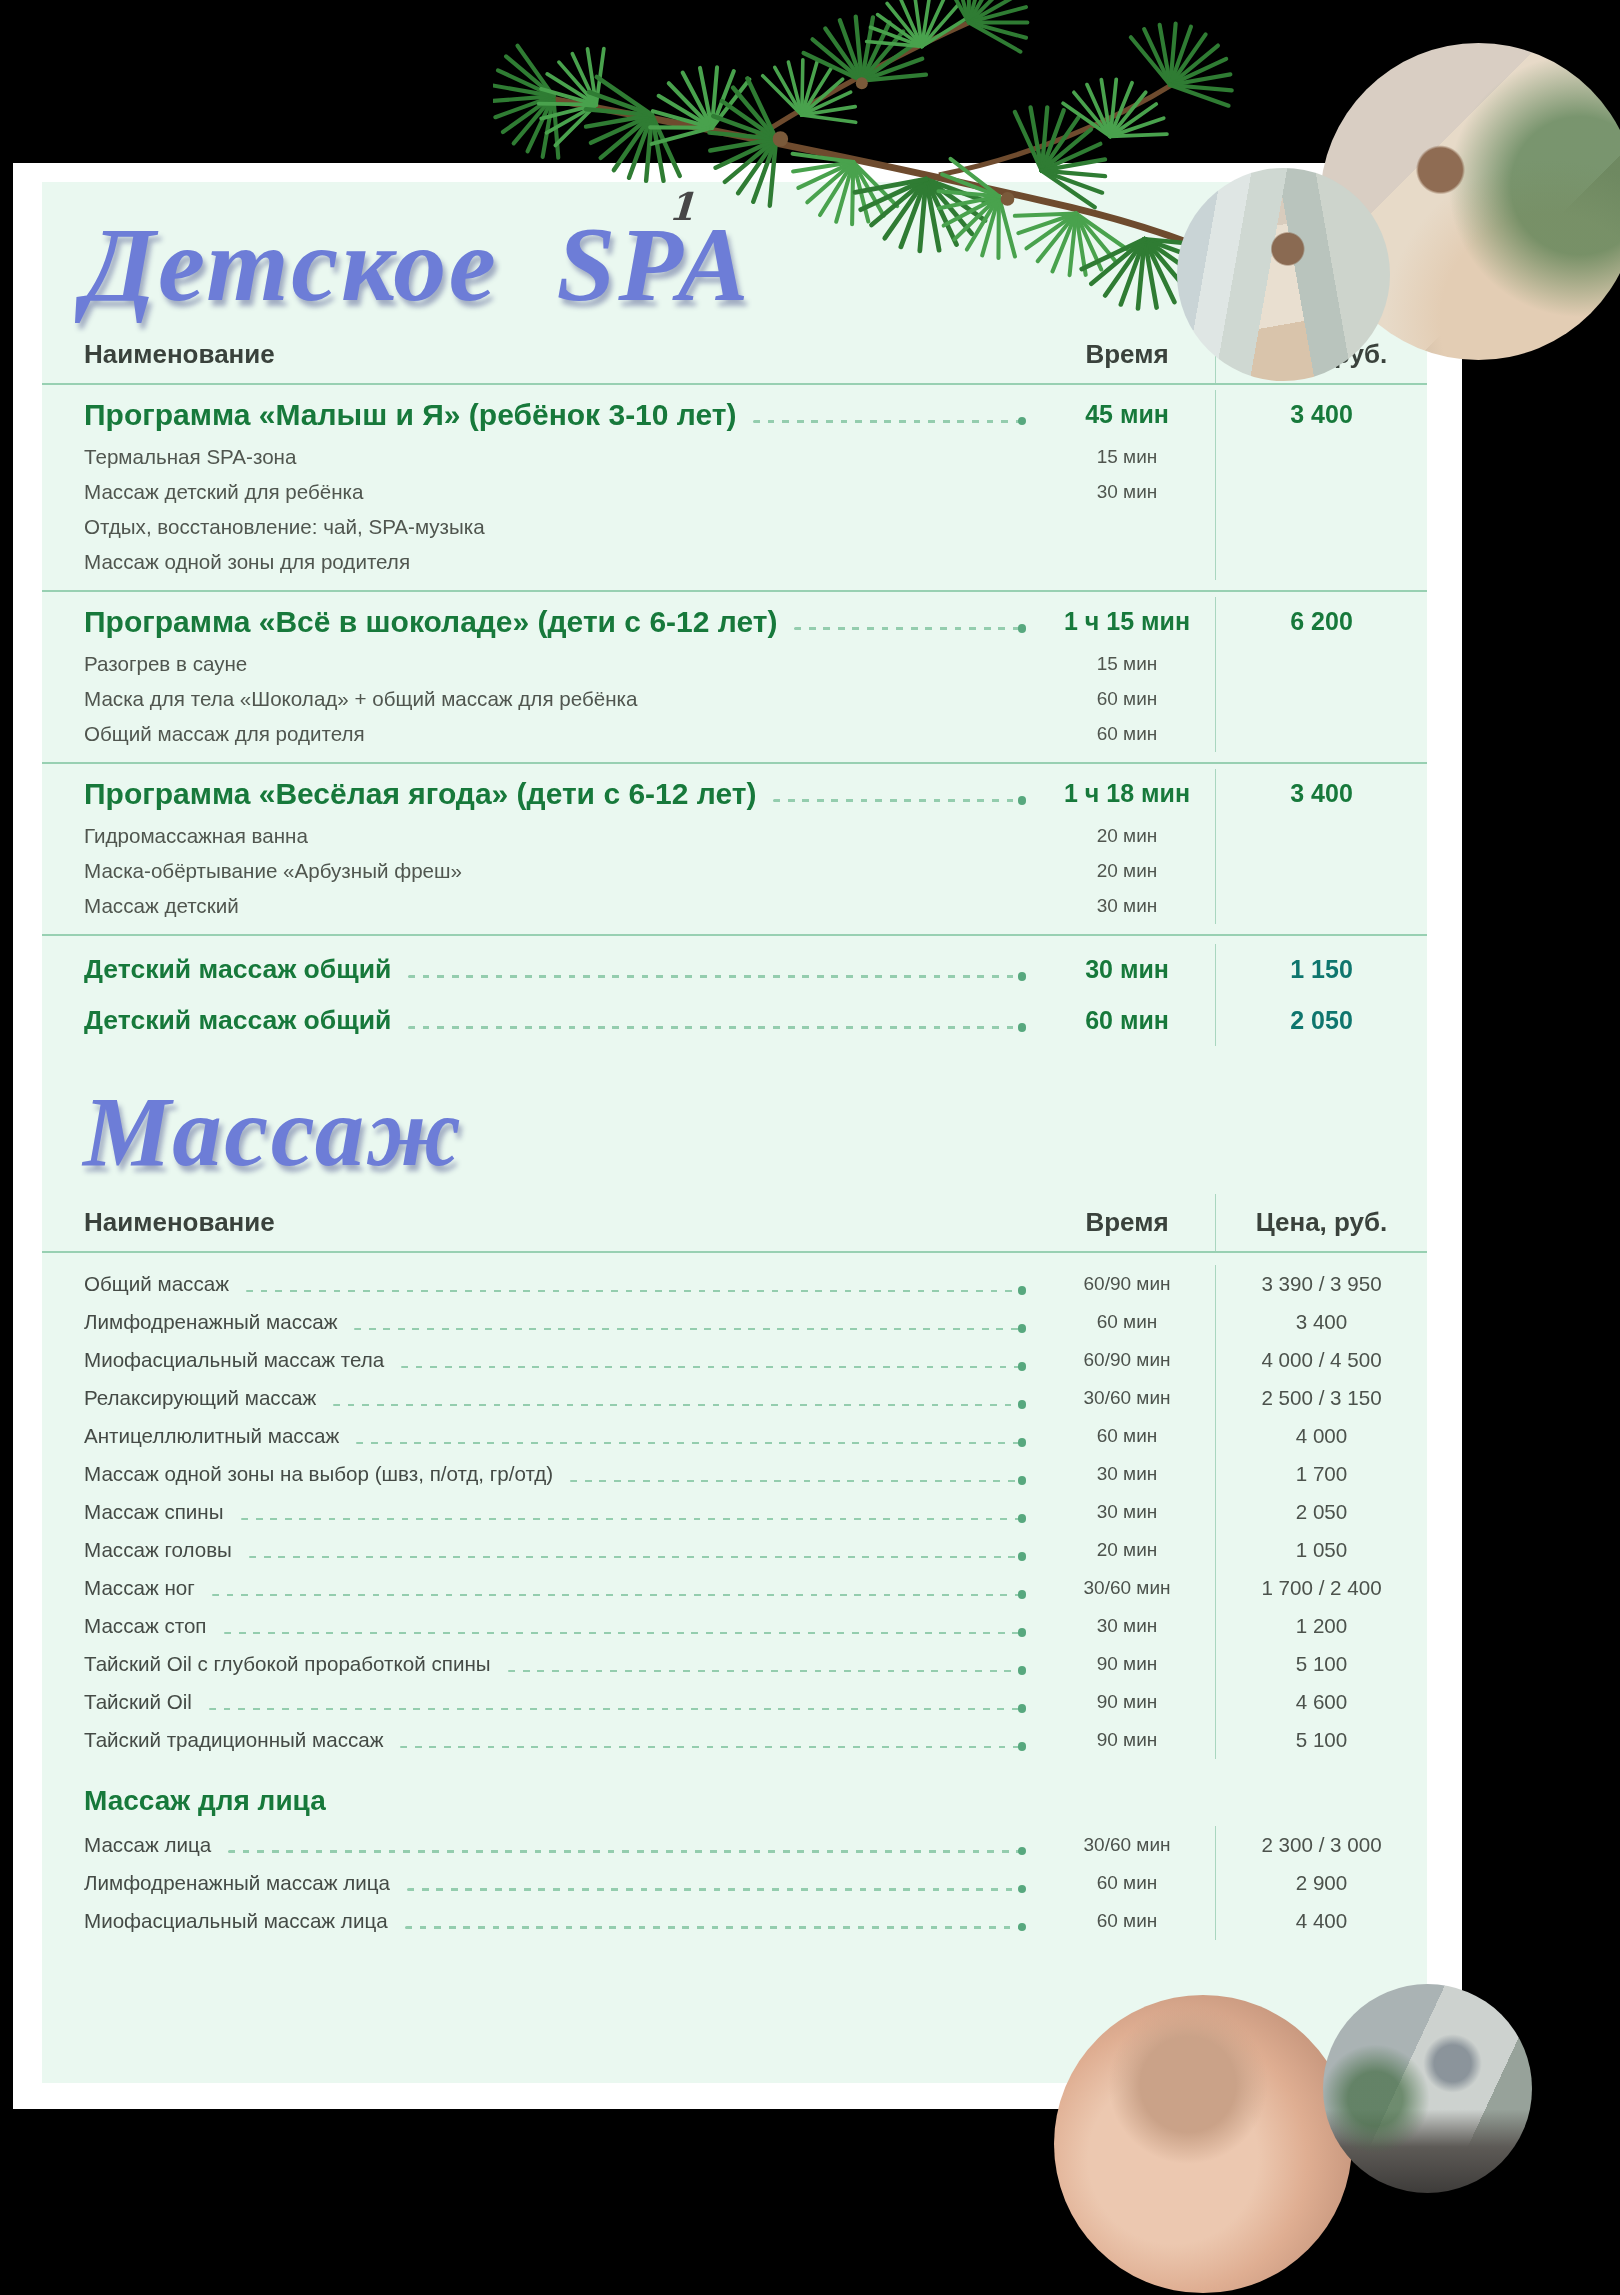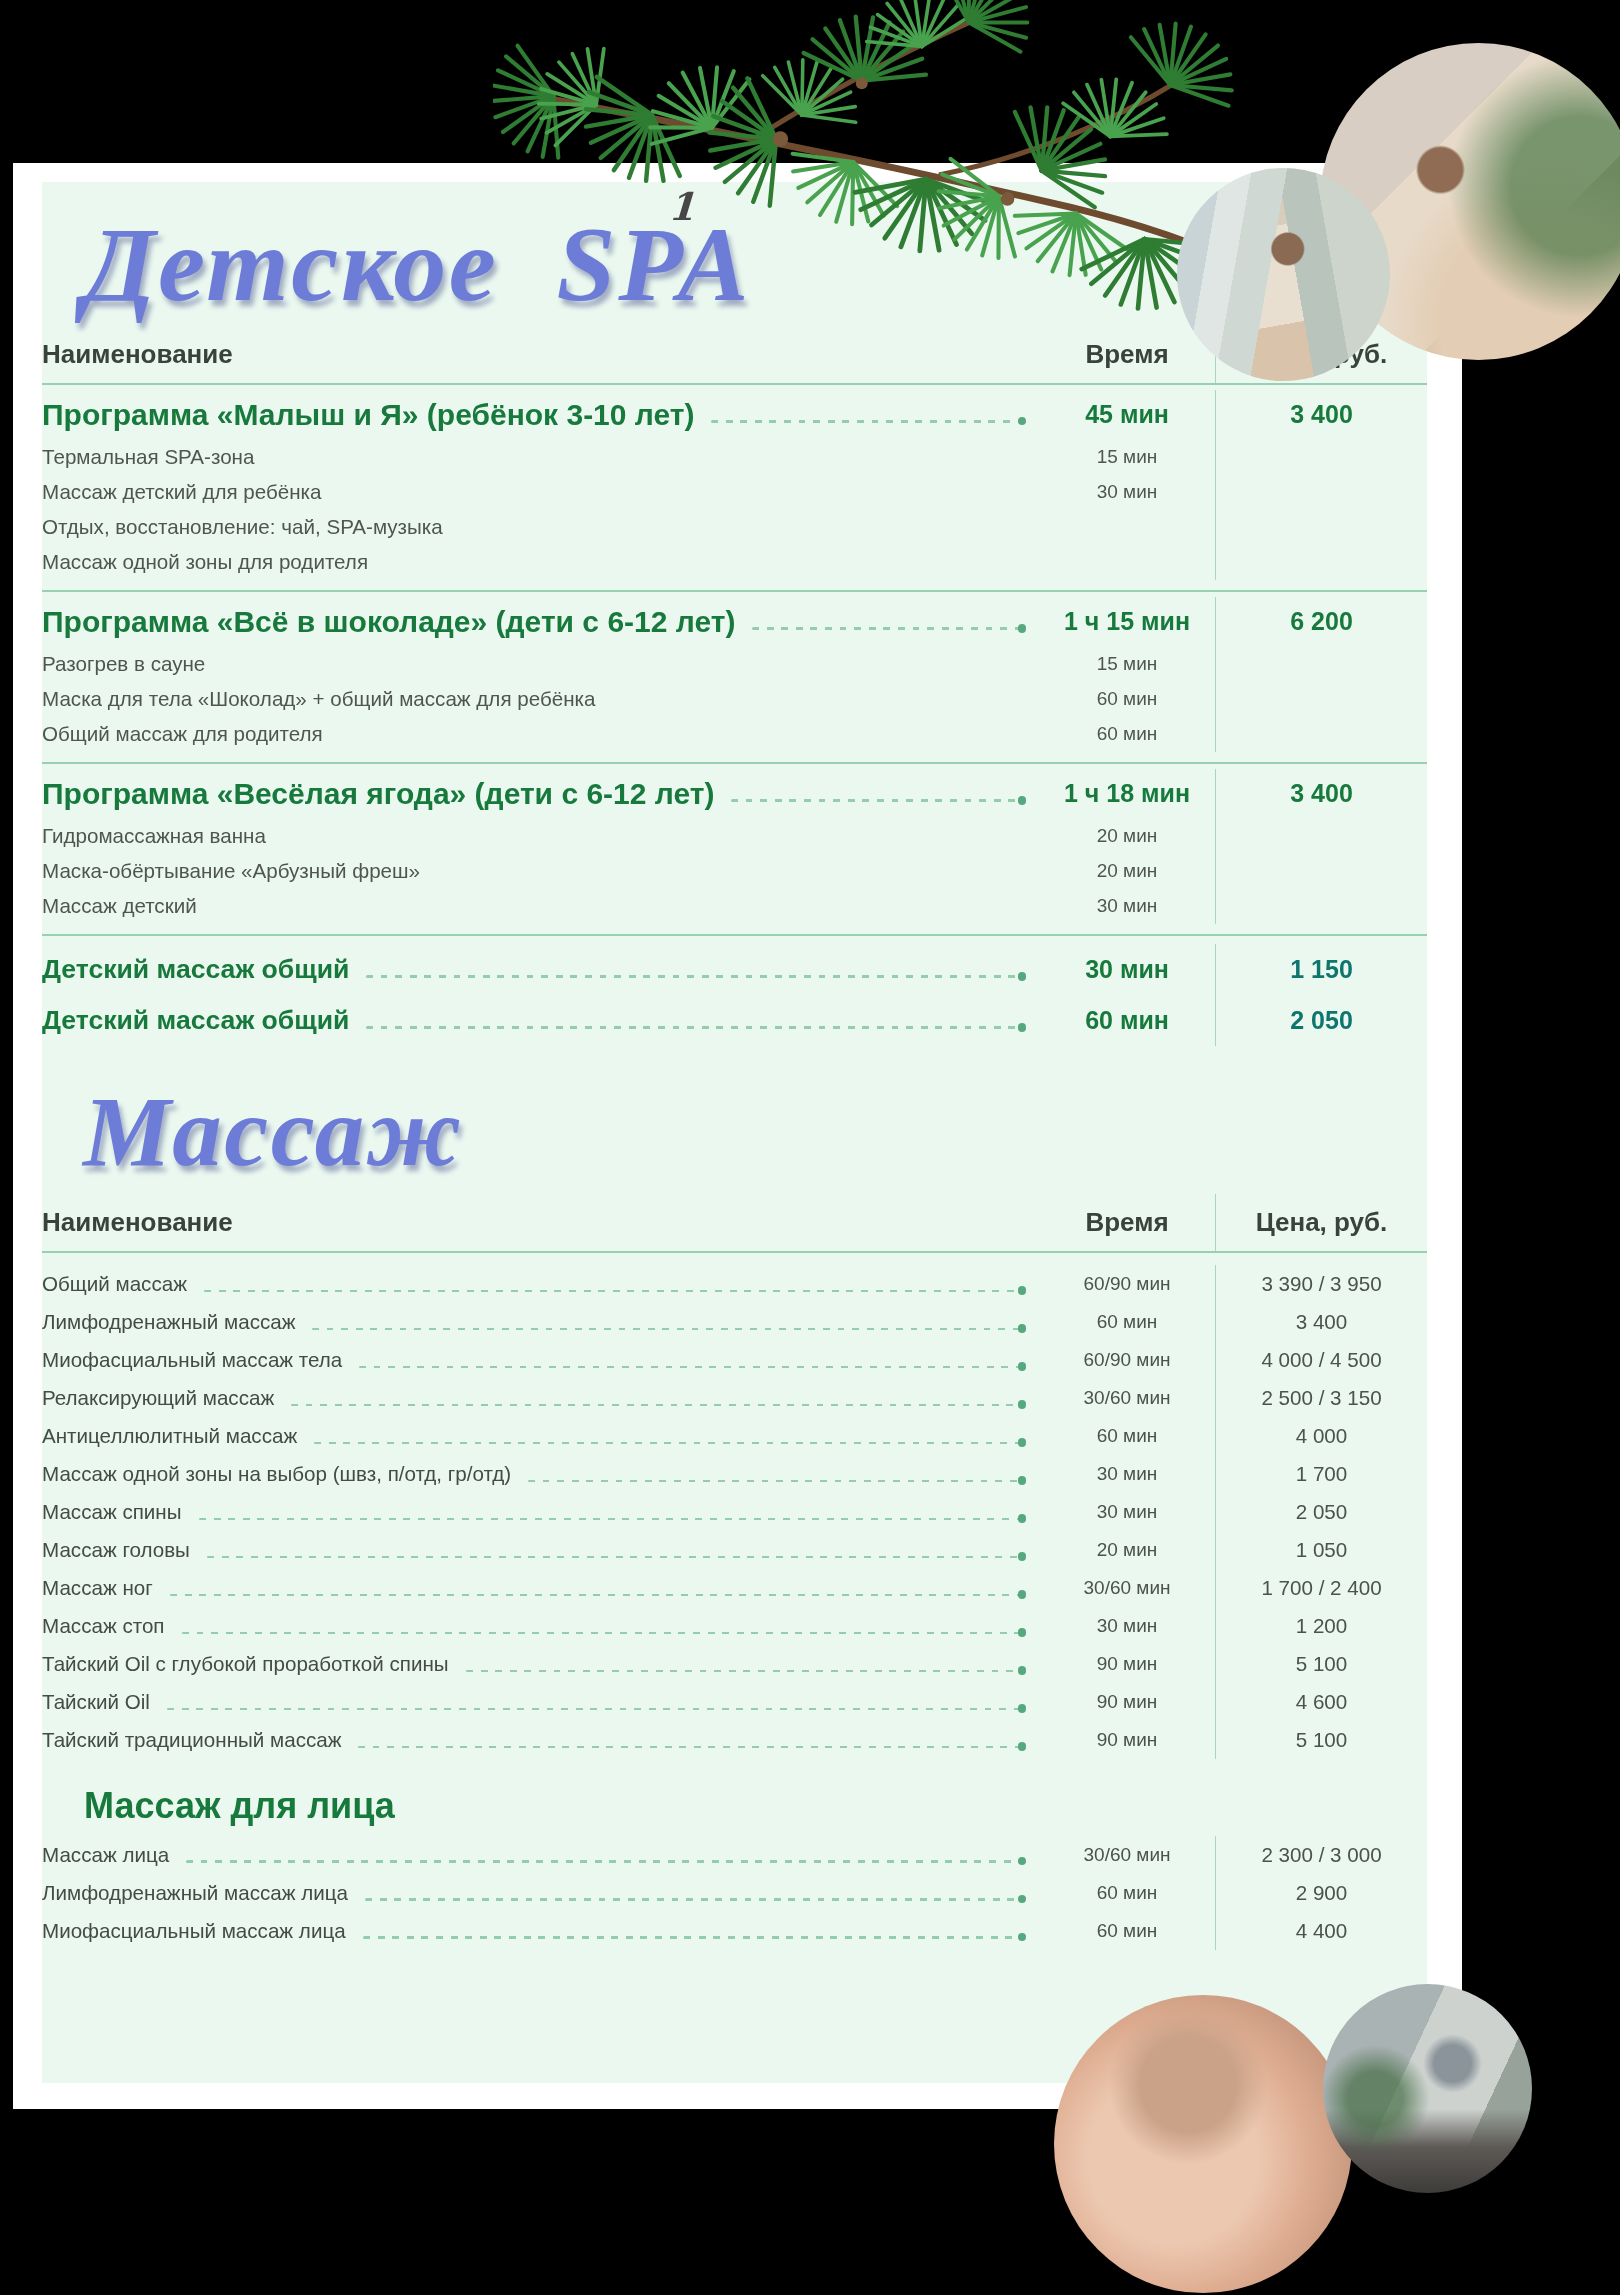--- a/index.html
+++ b/index.html
@@ -21,21 +21,21 @@
     font-size:38px; color:#474747; transform:skewX(-6deg);
   }
   .script-title {
     font-family:"Liberation Serif", "DejaVu Serif", serif; font-style:italic; font-weight:700;
     color:#6d7dd7; text-shadow:3.4px 6px 5.1px rgba(75,85,140,0.45);
     letter-spacing:2.6px; line-height:1.15; white-space:nowrap;
   }
   .title-kids { margin:22px 0 0 41px; font-size:106px; word-spacing:29px; }
   .title-massage { margin:29px 0 0 41px; font-size:99px; }
 
-  .row { display:grid; grid-template-columns:minmax(0,auto) 1fr 176px 212px; align-items:center; }
+  .row { display:grid; grid-template-columns:minmax(0,auto) 1fr 176px 212px; align-items:center; padding-left:42px; }
   .c-leader { height:2.6px; align-self:center; margin:13.7px 15.4px 0 17px; border-radius:1.7px;
     background:repeating-linear-gradient(90deg,#94cdae 0 6.9px, transparent 6.9px 14.6px); position:relative; }
   .c-leader::after { content:""; position:absolute; right:-2.6px; top:-3.4px; width:8.6px; height:8.6px;
     border-radius:50%; background:#57a87e; }
   .c-time { text-align:center; }
   .c-price { align-self:stretch; display:flex; align-items:center; justify-content:center;
     border-left:1.7px solid #a9d6bf; text-align:center; }
   .hr { height:1.7px; background:#98d0b2; margin:0; }
 
   .hdr-row { height:57px; }
@@ -53,21 +53,21 @@
   .xrow { height:51px; }
   .xname { font-size:26.6px; font-weight:700; color:#17793b; white-space:nowrap; }
   .x-time { font-size:25px; font-weight:700; color:#17793b; }
   .x-price { font-size:25px; font-weight:700; color:#0f766e; }
 
   .mrow { height:38px; }
   .mname { font-size:20.6px; color:#454b46; white-space:nowrap; }
   .m-time { font-size:19px; color:#4c524c; }
   .m-price { font-size:20.6px; color:#4c524c; }
 
-  .subheading { margin:26px 0 8.6px 42px; font-size:36px; font-weight:700; color:#17793b; }
+  .subheading { margin:26px 0 8.6px 42px; font-size:28px; font-weight:700; color:#17793b; }
 
   .photo { position:absolute; border-radius:50%; z-index:6; }
   .photo-girl-plush {
     left:1177px; top:168px; width:213px; height:213px;
     background:
       radial-gradient(circle at 52% 38%, #8a6a52 0 9%, transparent 10%),
       linear-gradient(100deg, #c9d4d6 0 18%, #dfe6e4 18% 30%, #cfd8d2 30% 44%, transparent 44%),
       linear-gradient(80deg, transparent 55%, #b9c4bd 55% 70%, #cdd4cc 70%),
       linear-gradient(170deg, #d8ccbd 0 30%, #e9dfd0 30% 70%, #d9c4ab 70%);
   }

